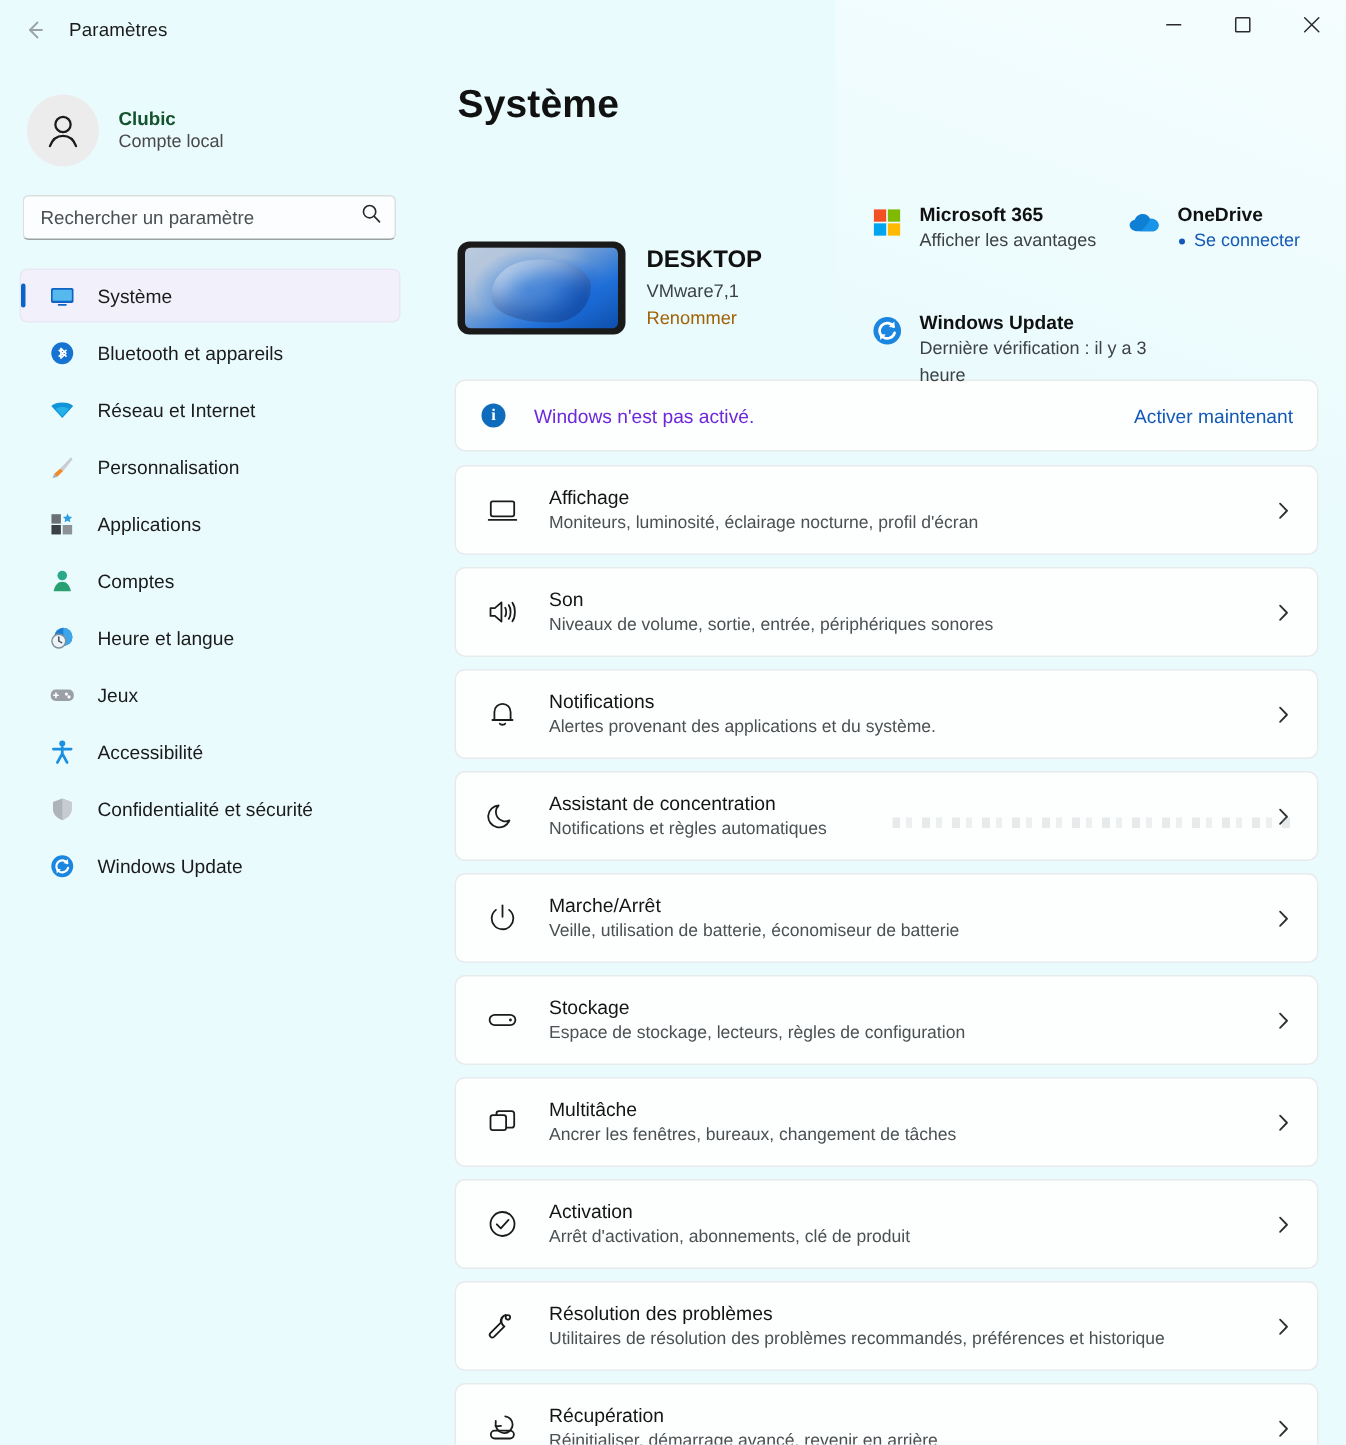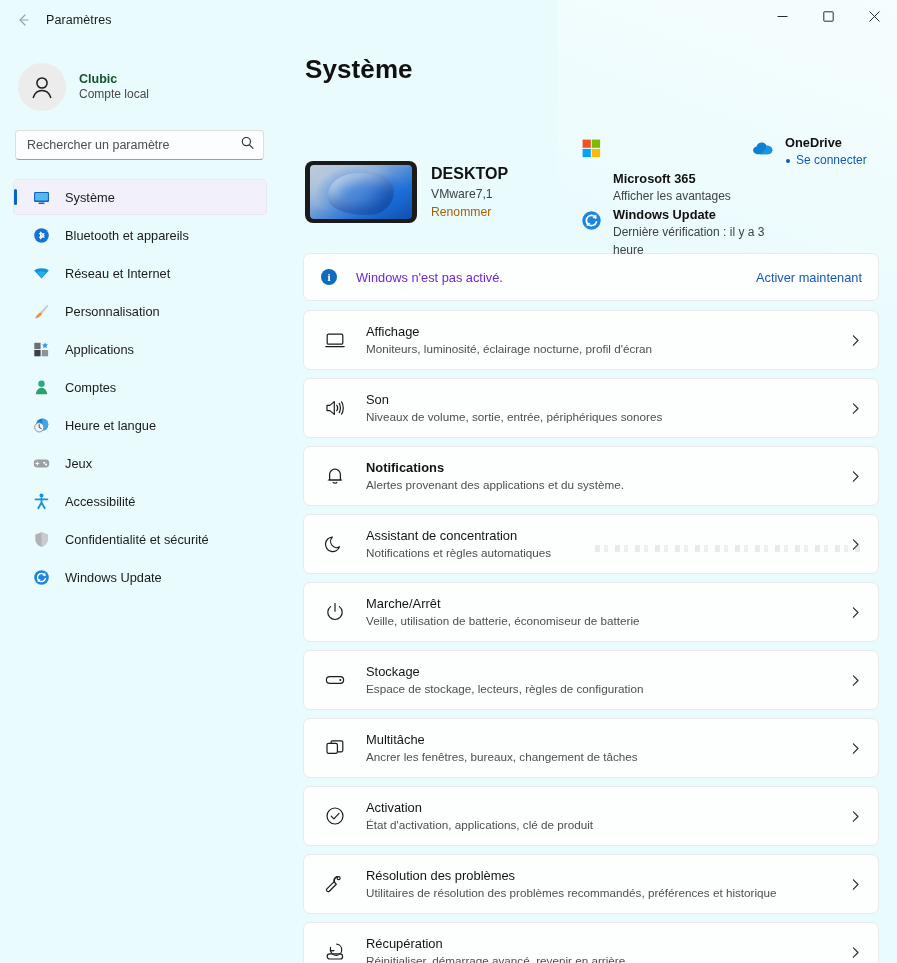--- a/index.html
+++ b/index.html
@@ -533,21 +533,21 @@
       <div class="service svc-m365">
         <span class="svc-icon">
           <svg width="19" height="19" viewBox="0 0 19 19">
             <rect x="0.6" y="0.6" width="8.2" height="8.2" fill="#f25022"></rect>
             <rect x="9.9" y="0.6" width="8.2" height="8.2" fill="#7fba00"></rect>
             <rect x="0.6" y="9.9" width="8.2" height="8.2" fill="#00a4ef"></rect>
             <rect x="9.9" y="9.9" width="8.2" height="8.2" fill="#ffb900"></rect>
           </svg>
         </span>
         <span>
-          <span class="svc-title" style="display: block; margin-top: 36px;">Microsoft 365</span>
+          <span class="svc-title" style="display: block;">Microsoft 365</span>
           <span class="svc-sub" style="display: block;">Afficher les avantages</span>
         </span>
       </div>
 
       <div class="service svc-od">
         <span class="svc-icon">
           <svg width="22" height="16" viewBox="0 0 22 16">
             <path d="M6.5 14.2 C3.3 14.2 1.1 12.4 1.1 10.2 C1.1 8.3 2.6 6.8 4.6 6.5
                      C5.2 4.2 7.3 2.6 9.8 2.6 C12.0 2.6 13.9 3.9 14.7 5.8
                      C17.6 5.6 20.4 7.4 20.4 10.1 C20.4 12.4 18.5 14.2 16.0 14.2 Z" fill="#0f7fd4"></path>
@@ -627,21 +627,21 @@
 
     <div class="row">
       <span class="row-icon">
         <svg width="22" height="22" viewBox="0 0 22 22" fill="none" stroke="currentColor" stroke-width="1.2">
           <path d="M5.6 15.0 V9.6 A5.4 5.4 0 0 1 16.4 9.6 V15.0 Z" stroke-linejoin="round"></path>
           <path d="M4.3 15.0 H17.7" stroke-linecap="round"></path>
           <path d="M9.2 17.4 C9.7 18.4 12.3 18.4 12.8 17.4" stroke-linecap="round"></path>
         </svg>
       </span>
       <span class="row-text">
-        <span class="row-title" style="display: block; font-weight: bold;">Notifications</span>
+        <span class="row-title" style="display: block;">Notifications</span>
         <span class="row-sub" style="display: block;">Alertes provenant des applications et du système.</span>
       </span>
       <span class="row-chevron">
         <svg width="13" height="13" viewBox="0 0 13 13" fill="none" stroke="currentColor" stroke-width="1.2">
           <path d="M4.4 1.8 L9.0 6.5 L4.4 11.2" stroke-linecap="round" stroke-linejoin="round"></path>
         </svg>
       </span>
     </div>
 
     <div class="row">
@@ -717,21 +717,21 @@
 
     <div class="row">
       <span class="row-icon">
         <svg width="22" height="22" viewBox="0 0 22 22" fill="none" stroke="currentColor" stroke-width="1.2">
           <circle cx="11" cy="11" r="8.0"></circle>
           <path d="M7.2 11.2 L9.9 13.9 L15.0 8.3" stroke-linecap="round" stroke-linejoin="round"></path>
         </svg>
       </span>
       <span class="row-text">
         <span class="row-title" style="display: block;">Activation</span>
-        <span class="row-sub" style="display: block;">État d'activation, applications, clé de produit</span>
+        <span class="row-sub" style="display: block;">Arrêt d'activation, abonnements, clé de produit</span>
       </span>
       <span class="row-chevron">
         <svg width="13" height="13" viewBox="0 0 13 13" fill="none" stroke="currentColor" stroke-width="1.2">
           <path d="M4.4 1.8 L9.0 6.5 L4.4 11.2" stroke-linecap="round" stroke-linejoin="round"></path>
         </svg>
       </span>
     </div>
 
     <div class="row">
       <span class="row-icon">

